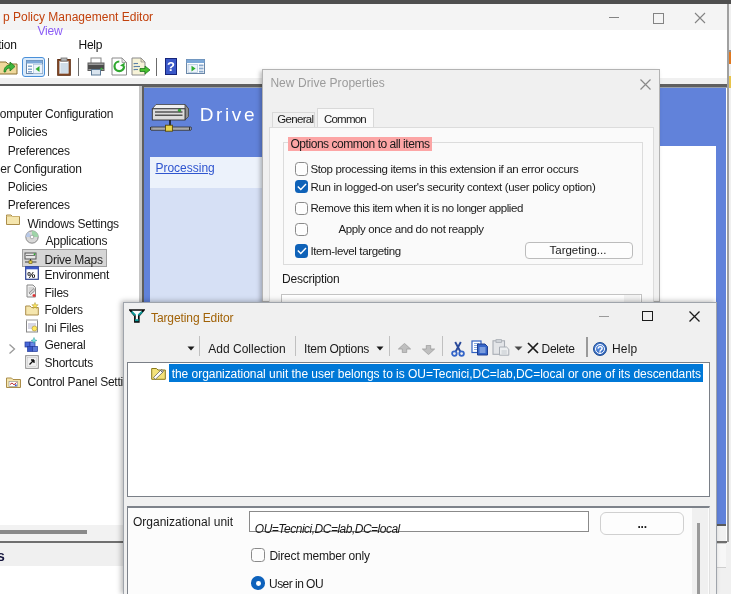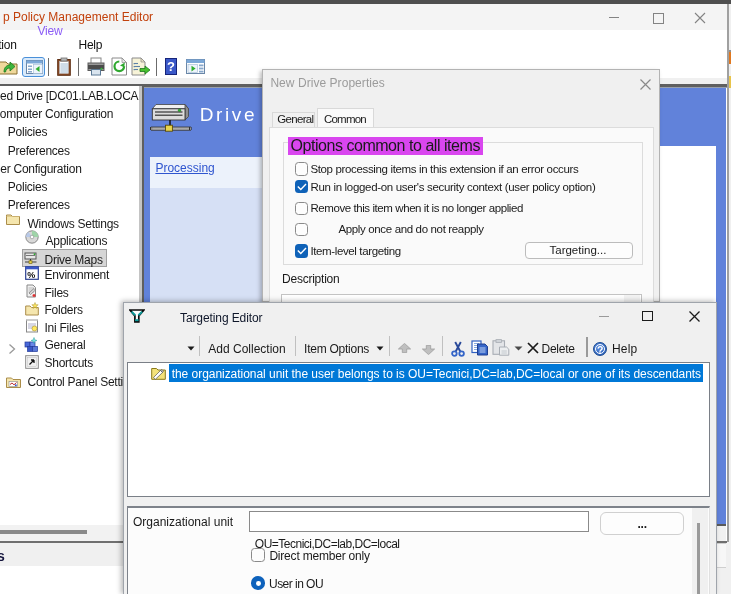--- a/index.html
+++ b/index.html
@@ -108,21 +108,20 @@
   <rect x="13" y="11.7" width="4.5" height="1.8" fill="#88a8cc"></rect>
   <rect x="2" y="5.5" width="9.5" height="8" fill="#eef4fb" stroke="#9db8d4" stroke-width="0.6"></rect>
   <path d="M5.5 6.8 L5.5 12.4 L9.6 9.6 Z" fill="#2fae2f"></path>
 </svg>
 
 <div class="abs" style="left:0;top:78px;width:727px;height:6px;background:#f0f0f0;"></div>
 <div class="abs" style="left:0;top:83.8px;width:727px;height:3px;background:#5f5f5f;"></div>
 <div class="abs" style="left:142px;top:86.8px;width:585px;height:1.5px;background:#98a0ac;"></div>
 
 <div class="abs" style="left:0;top:86px;width:139px;height:439px;background:#fff;overflow:hidden;">
-  <div class="txt" style="left:0;top:2.5px;">ed Drive [DC01.LAB.LOCA</div>
   <div class="txt" style="left:-8.7px;top:21px;">Computer Configuration</div>
   <div class="txt" style="left:7.8px;top:38.8px;">Policies</div>
   <div class="txt" style="left:7.8px;top:58px;">Preferences</div>
   <div class="txt" style="left:-5.5px;top:76px;">ser Configuration</div>
   <div class="txt" style="left:7.8px;top:93.7px;">Policies</div>
   <div class="txt" style="left:7.8px;top:111.7px;">Preferences</div>
   <svg class="abs" style="left:5.5px;top:126.5px;" width="14" height="12" viewBox="0 0 14 12">
       <path d="M0.5 2 L5 2 L6.5 3.5 L13.5 3.5 L13.5 11.5 L0.5 11.5 Z" fill="#f5e6ae" stroke="#ab8d4a"></path>
       <path d="M0.5 3.5 L13.5 3.5" stroke="#d9c07c" stroke-width="0.7"></path>
     </svg>
@@ -242,21 +241,21 @@
   </svg>
 
 <div class="abs" style="left:269.3px;top:127px;width:384.5px;height:175px;background:#fafafa;border-top:1px solid #dcdcdc;border-left:1px solid #dcdcdc;border-right:1px solid #dcdcdc;box-sizing:border-box;"></div>
 
 <div class="abs" style="left:271.6px;top:111.6px;width:43.7px;height:15px;background:#f1f1f1;border:1px solid #d9d9d9;border-bottom:none;box-sizing:border-box;"></div>
 <div class="txt" style="left:277.3px;top:112.8px;font-size:11.5px;letter-spacing:-0.7px;">General</div>
 <div class="abs" style="left:316.9px;top:108.1px;width:57.4px;height:19.1px;background:#fafafa;border:1px solid #d9d9d9;border-bottom:none;box-sizing:border-box;"></div>
 <div class="txt" style="left:324px;top:112.8px;font-size:11.5px;letter-spacing:-0.8px;">Common</div>
 
 <div class="abs" style="left:283px;top:142px;width:359.5px;height:123px;border:1px solid #dcdcdc;box-sizing:border-box;"></div>
-<div class="txt" style="left:287.5px;top:137px;background:#d946ef;padding:0 3px;font-size:16px;letter-spacing:-0.46px;">Options common to all items</div>
+<div class="txt" style="left:287.5px;top:137px;background:#fca5a5;padding:0 3px;font-size:12px;letter-spacing:-0.46px;">Options common to all items</div>
 
 <div class="abs" style="left:294.6px;top:162.4px;width:13.6px;height:13.6px;background:#fdfdfd;border:1.1px solid #8a8a8a;border-radius:3.5px;box-sizing:border-box;"></div>
 <div class="txt" style="left:310.4px;top:163px;font-size:11.5px;letter-spacing:-0.35px;">Stop processing items in this extension if an error occurs</div>
 
 <div class="abs" style="left:294.6px;top:179.8px;width:13.6px;height:13.6px;background:#0f62b8;border-radius:3.5px;"></div>
 <svg class="abs" style="left:296.8px;top:182.9px;" width="10" height="8">
     <path d="M0.8 3.5 L3.8 6.5 L9 1" stroke="#fff" stroke-width="1.4" fill="none"></path>
   </svg>
 <div class="txt" style="left:310.4px;top:180.5px;font-size:11.5px;letter-spacing:-0.32px;">Run in logged-on user's security context (user policy option)</div>
 
@@ -279,21 +278,21 @@
 <div class="abs" style="left:280.5px;top:293.8px;width:361px;height:9px;background:#ffffff;border:1px solid #c3c3c3;box-sizing:border-box;"></div>
 <div class="abs" style="left:624px;top:295px;width:16px;height:7px;background:#f3f3f3;"></div>
 
 <div class="abs" style="left:123.4px;top:301.5px;width:593.2px;height:293px;background:#f0f0f0;border:1px solid #9fa4ab;border-bottom:none;box-sizing:border-box;box-shadow:-2px -1px 5px rgba(0,0,0,0.28);"></div>
 <svg class="abs" style="left:128.5px;top:308.5px;" width="16" height="14" viewBox="0 0 16 14">
   <path d="M0.9 1 L14.8 1 L9.8 6.9 L9.8 12.9 L5.9 12.9 L5.9 6.9 Z" fill="#ffffff" stroke="#0a0a0a" stroke-width="1.7"></path>
   <path d="M2.6 2.8 L6.3 6.3" stroke="#109a9a" stroke-width="2"></path>
   <path d="M13.1 2.8 L9.4 6.3" stroke="#109a9a" stroke-width="2"></path>
   <rect x="6" y="10.2" width="3.6" height="2" fill="#109a9a"></rect>
 </svg>
-<div class="txt" style="left:151px;top:311px;color:#0f172a;letter-spacing:-0.1px;margin-left:29px;">Targeting Editor</div>
+<div class="txt" style="left:151px;top:311px;color:#a16207;letter-spacing:-0.1px;">Targeting Editor</div>
 <div class="abs" style="left:599px;top:315.5px;width:10px;height:1.2px;background:#9a9a9a;"></div>
 <div class="abs" style="left:642.4px;top:310.5px;width:10.7px;height:10.2px;border:1.4px solid #1b1b1b;box-sizing:border-box;"></div>
 <svg class="abs" style="left:688.7px;top:310.6px;" width="11" height="11">
     <path d="M0.5 0.5 L10.5 10.5 M10.5 0.5 L0.5 10.5" stroke="#1b1b1b" stroke-width="1.3"></path>
   </svg>
 
 <div class="txt" style="left:132.5px;top:342.2px;letter-spacing:-0.4px;margin-top:35px;">New Item</div>
 <svg class="abs" style="left:186.8px;top:345.5px;" width="8" height="5">
     <path d="M0.5 0.5 L7.5 0.5 L4 4.5 Z" fill="#1a1a1a"></path>
   </svg>
@@ -357,21 +356,21 @@
 </svg>
 <div class="txt" style="left:171.7px;top:366.5px;color:#ffffff;letter-spacing:-0.04px;">the organizational unit the user belongs to is OU=Tecnici,DC=lab,DC=local or one of its descendants</div>
 
 <div class="abs" style="left:126.8px;top:505.8px;width:583px;height:88.5px;background:#fcfcfc;border-top:2px solid #7d828a;border-left:1.5px solid #7d828a;border-right:1px solid #e0e0e0;box-sizing:border-box;"></div>
 
 <div class="abs" style="left:691.8px;top:507.8px;width:16.5px;height:86.5px;background:#f0f0f0;"></div>
 <div class="abs" style="left:696.5px;top:523px;width:3.5px;height:71px;background:#9a9a9a;"></div>
 
 <div class="txt" style="left:133px;top:514.8px;letter-spacing:0;">Organizational unit</div>
 <div class="abs" style="left:248.9px;top:511px;width:340.1px;height:21px;background:#ffffff;border:1px solid #8a8a8a;box-sizing:border-box;"></div>
-<div class="txt" style="left:254.8px;top:537px;letter-spacing:-0.5px;">OU=Tecnici,DC=lab,DC=local</div>
+<div class="txt" style="left:254.8px;top:522px;letter-spacing:-0.5px;font-style:italic;">OU=Tecnici,DC=lab,DC=local</div>
 <div class="abs" style="left:599.8px;top:511.7px;width:84.7px;height:23.4px;background:#fdfdfd;border:1px solid #d0d0d0;border-radius:6px;box-sizing:border-box;"></div>
 <div class="txt" style="left:637.5px;top:517px;font-weight:bold;">...</div>
 
 <div class="abs" style="left:251.4px;top:548.4px;width:13.7px;height:13.7px;background:#fdfdfd;border:1.1px solid #8a8a8a;border-radius:3.5px;box-sizing:border-box;"></div>
 <div class="txt" style="left:269.4px;top:548.5px;letter-spacing:-0.2px;">Direct member only</div>
 
 <div class="abs" style="left:251.4px;top:576.4px;width:13.6px;height:13.6px;background:#0e62bc;border-radius:50%;"></div>
 <div class="abs" style="left:255.8px;top:580.8px;width:4.8px;height:4.8px;background:#ffffff;border-radius:50%;"></div>
 
 <div class="txt" style="left:269px;top:576.6px;letter-spacing:-0.53px;">User in OU</div>

